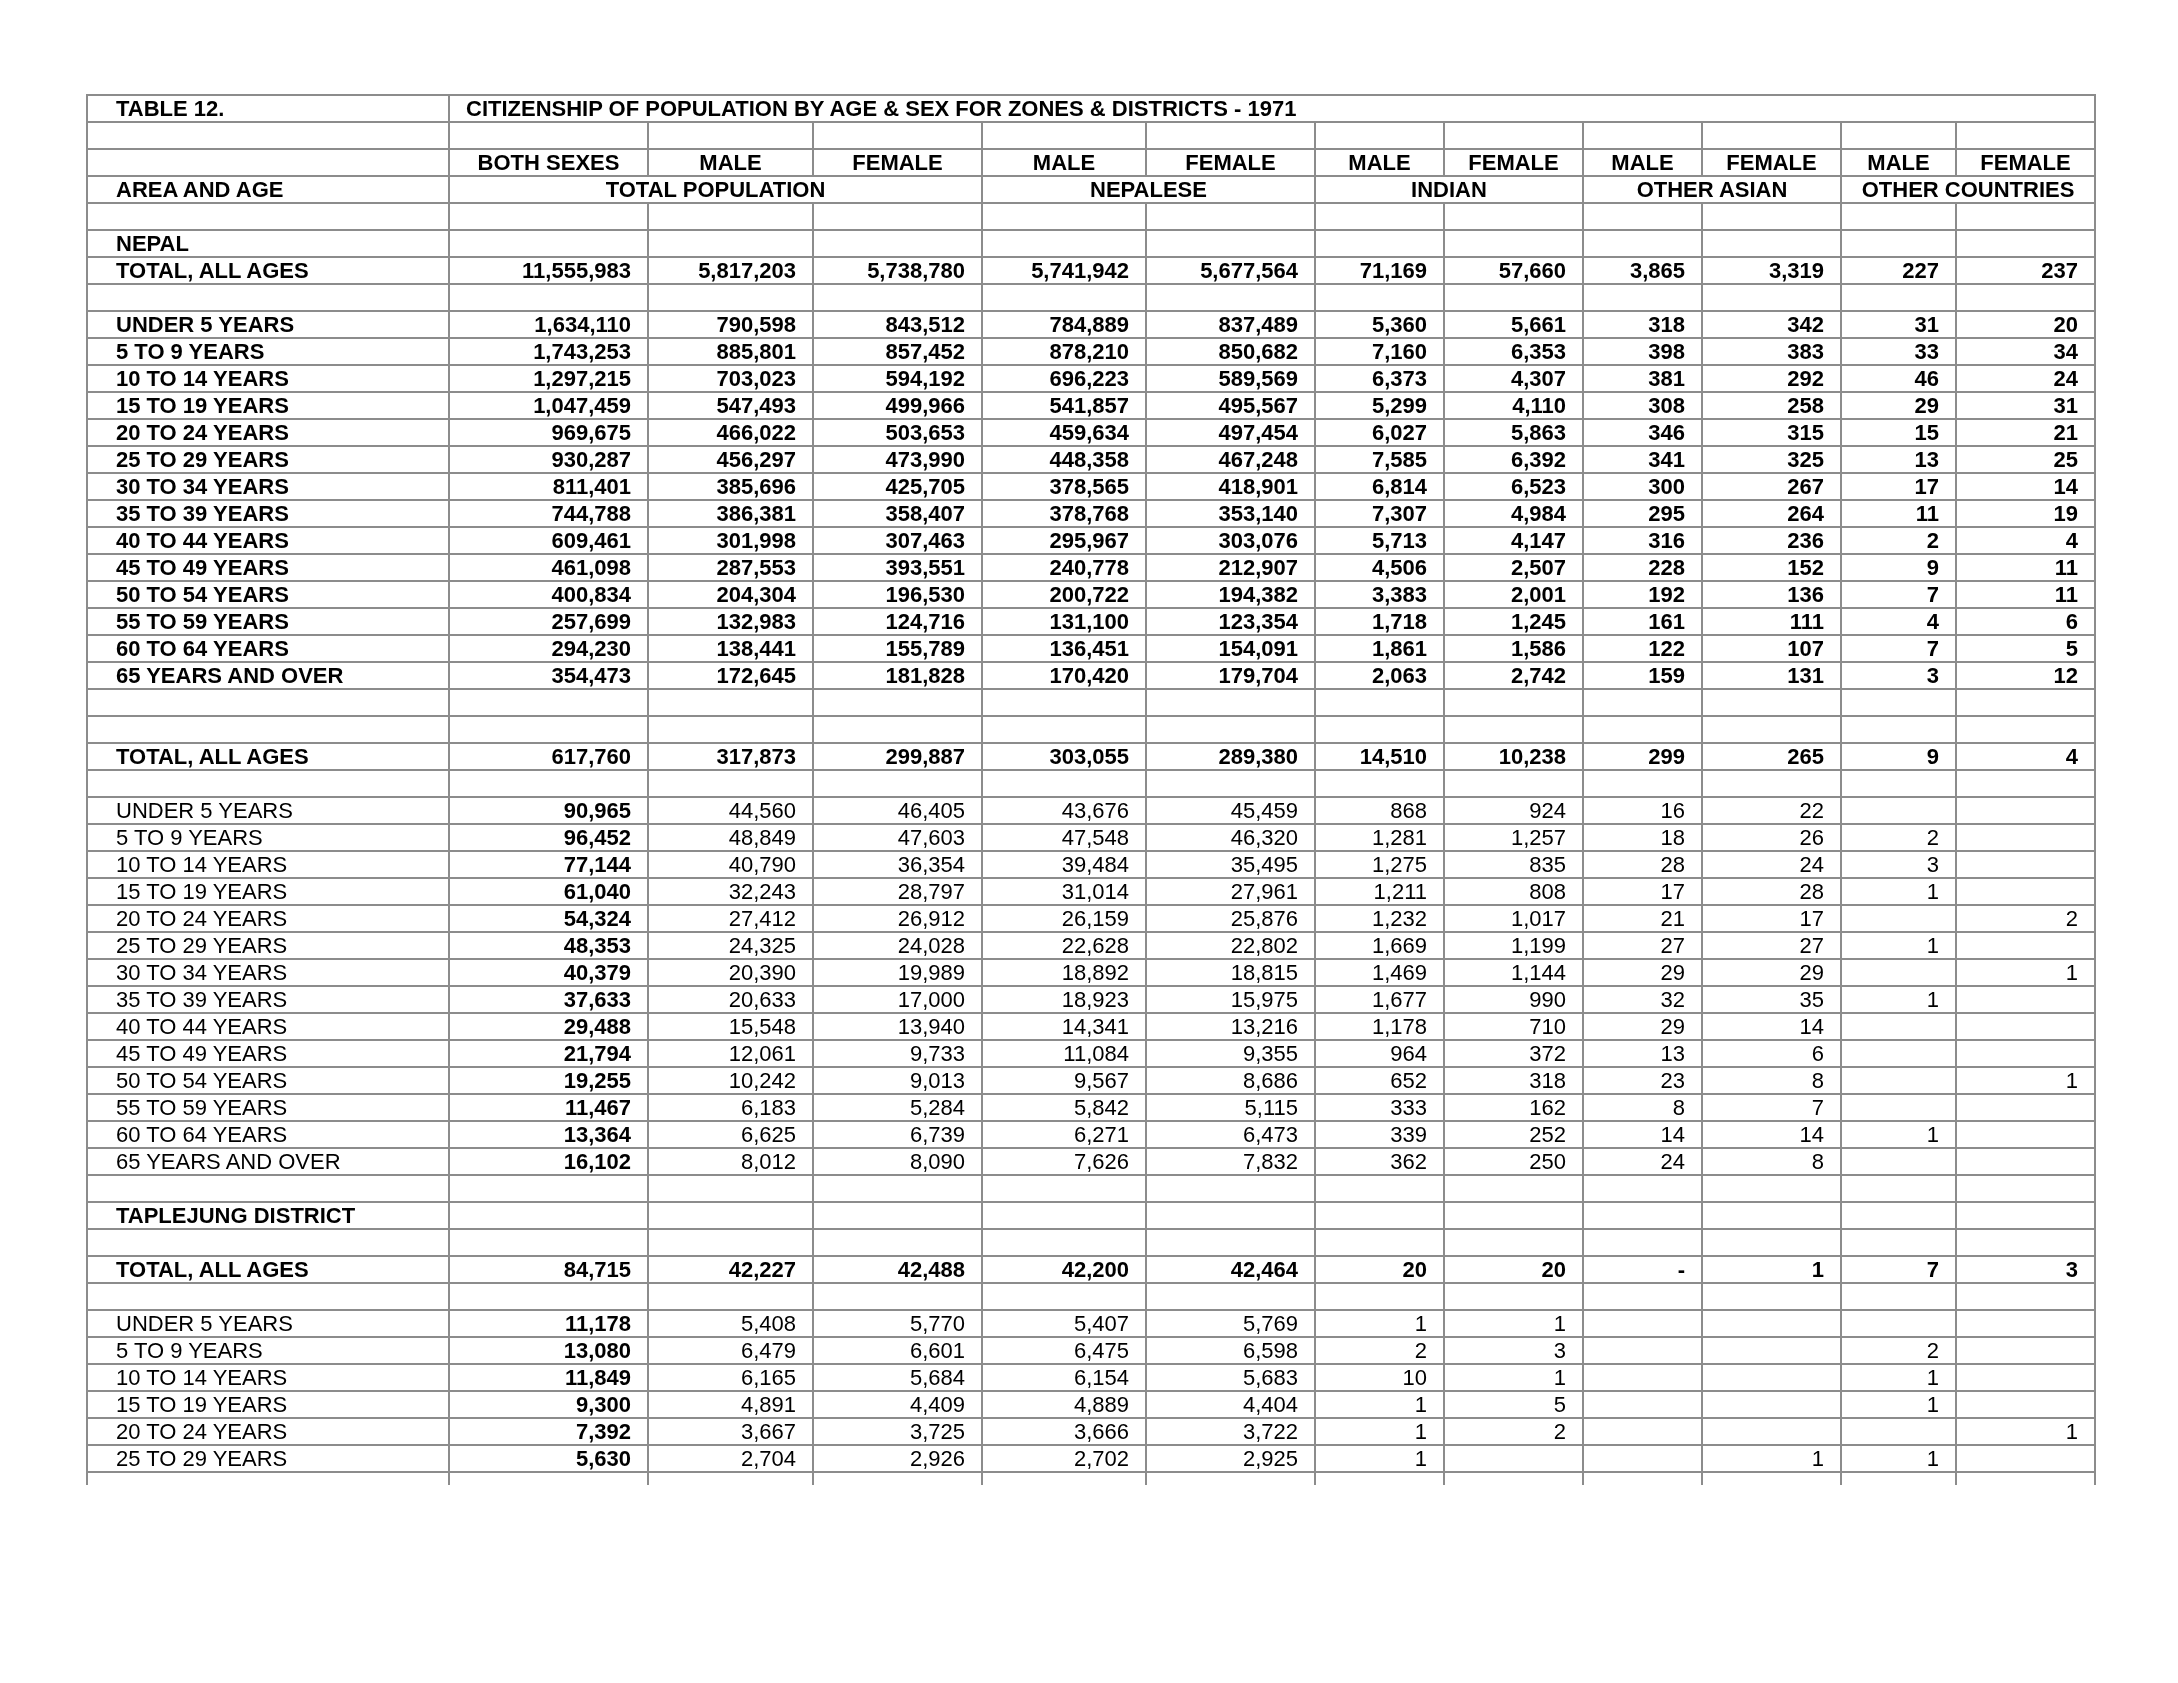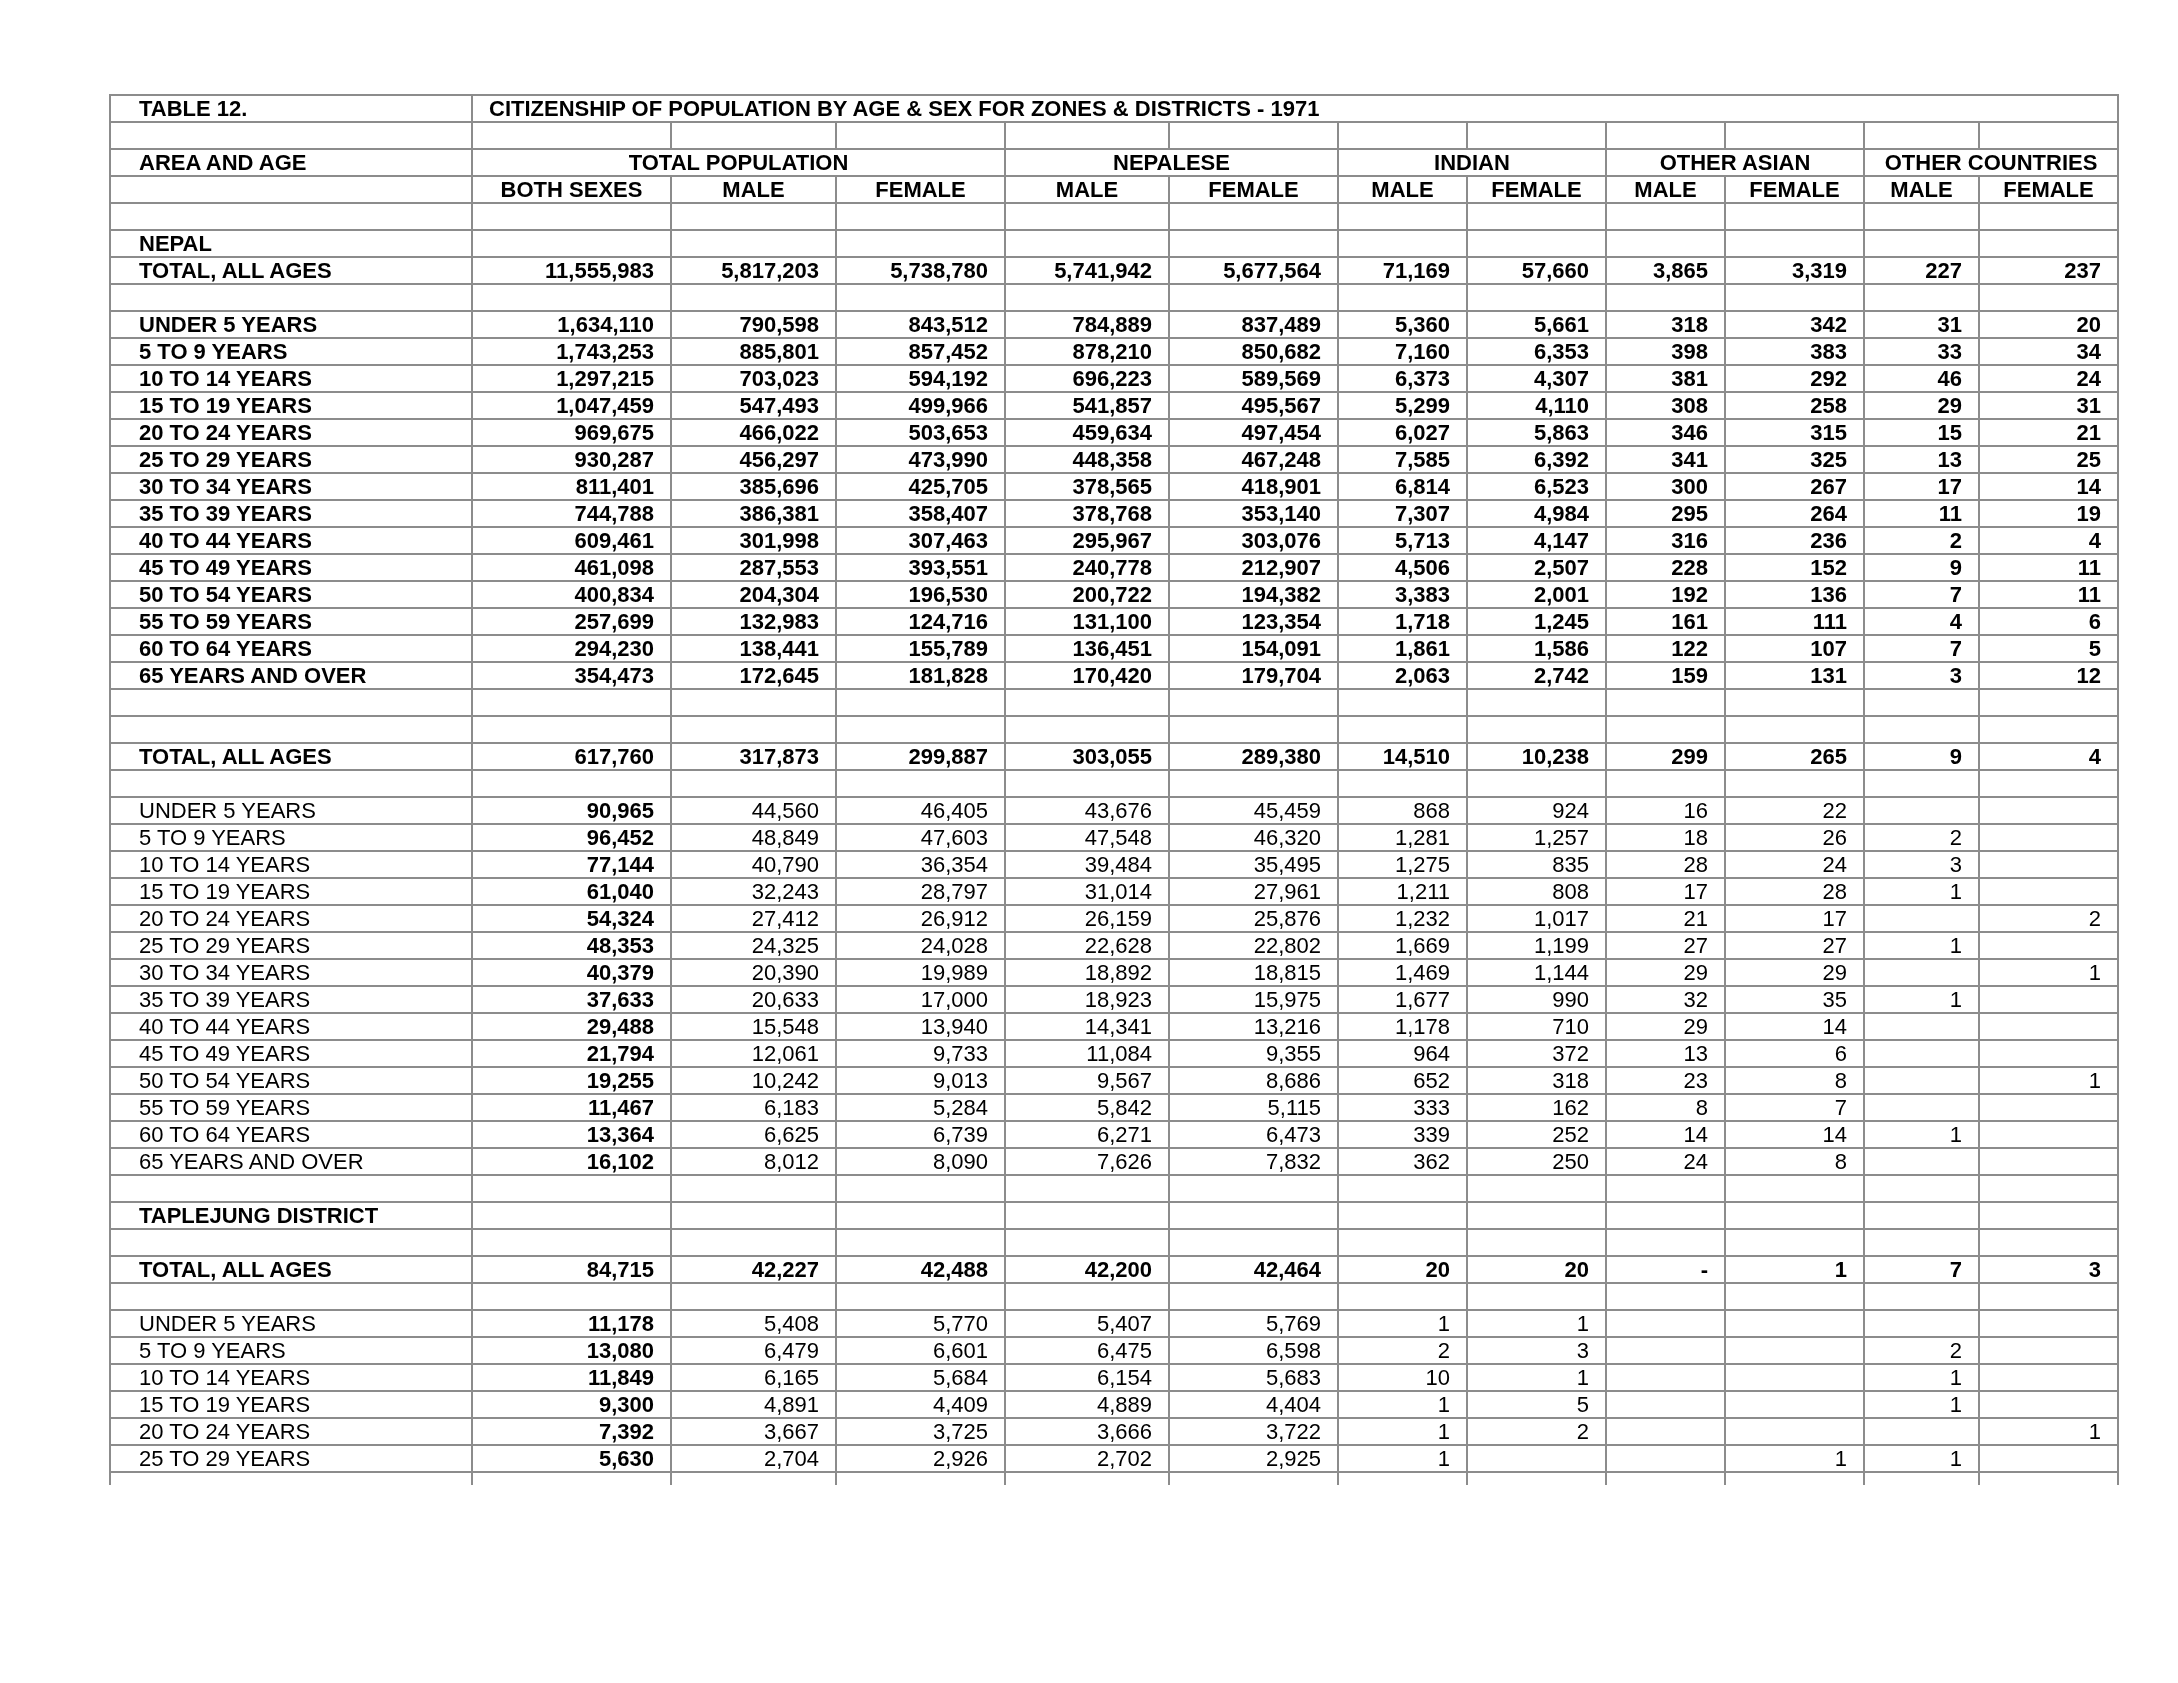--- a/index.html
+++ b/index.html
@@ -1,18 +1,18 @@
 <!DOCTYPE html>
 <html><head>
 <meta charset="utf-8">
 <style>
   html, body { margin: 0; padding: 0; background: #ffffff; }
   body { width: 2178px; height: 1683px; position: relative; overflow: hidden;
          font-family: "Liberation Sans", sans-serif; color: #000; }
-  .sheet { position: absolute; left: 109px; top: 94px; width: 1777px; }
+  .sheet { position: absolute; left: 86px; top: 94px; width: 1777px; }
   table { border-collapse: collapse; table-layout: fixed; width: 2008px; }
   td { border: 2px solid #8c8c8c; height: 25px; padding: 0 16px; font-size: 22px;
        line-height: 25px; white-space: nowrap; overflow: hidden; }
   td.num { text-align: right; }
   td.ctr { text-align: center; }
   td.lbl { padding-left: 28px; text-align: left; }
   .b { font-weight: bold; }
   tr.partial td { height: 12px; border-bottom: none; }
   .clip { position: absolute; left: 0; top: 1608px; width: 2178px; height: 79px; background: #fff; }
 </style>
@@ -48,40 +48,40 @@
           <td></td>
           <td></td>
           <td></td>
           <td></td>
           <td></td>
           <td></td>
           <td></td>
           <td></td>
         </tr>
         <tr>
-          <td class="lbl b">AREA AND AGE</td>
-          <td class="ctr b" colspan="3">TOTAL POPULATION</td>
-          <td class="ctr b" colspan="2">NEPALESE</td>
-          <td class="ctr b" colspan="2">INDIAN</td>
-          <td class="ctr b" colspan="2">OTHER ASIAN</td>
-          <td class="ctr b" colspan="2">OTHER COUNTRIES</td>
-        </tr>
-        <tr>
           <td></td>
           <td class="ctr b">BOTH SEXES</td>
           <td class="ctr b">MALE</td>
           <td class="ctr b">FEMALE</td>
           <td class="ctr b">MALE</td>
           <td class="ctr b">FEMALE</td>
           <td class="ctr b">MALE</td>
           <td class="ctr b">FEMALE</td>
           <td class="ctr b">MALE</td>
           <td class="ctr b">FEMALE</td>
           <td class="ctr b">MALE</td>
           <td class="ctr b">FEMALE</td>
+        </tr>
+        <tr>
+          <td class="lbl b">AREA AND AGE</td>
+          <td class="ctr b" colspan="3">TOTAL POPULATION</td>
+          <td class="ctr b" colspan="2">NEPALESE</td>
+          <td class="ctr b" colspan="2">INDIAN</td>
+          <td class="ctr b" colspan="2">OTHER ASIAN</td>
+          <td class="ctr b" colspan="2">OTHER COUNTRIES</td>
         </tr>
         <tr>
           <td></td>
           <td></td>
           <td></td>
           <td></td>
           <td></td>
           <td></td>
           <td></td>
           <td></td>

